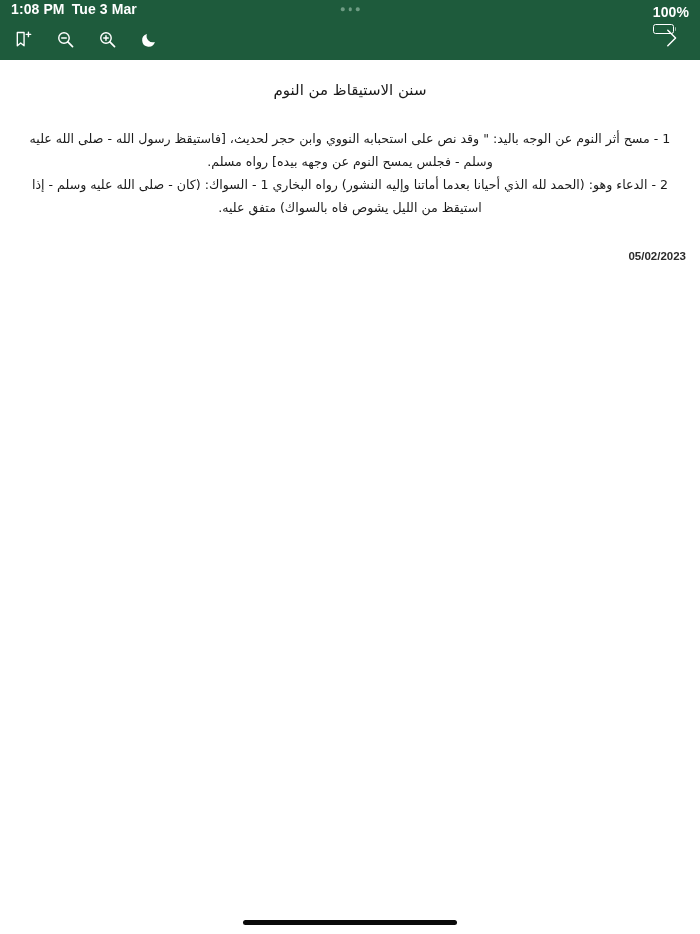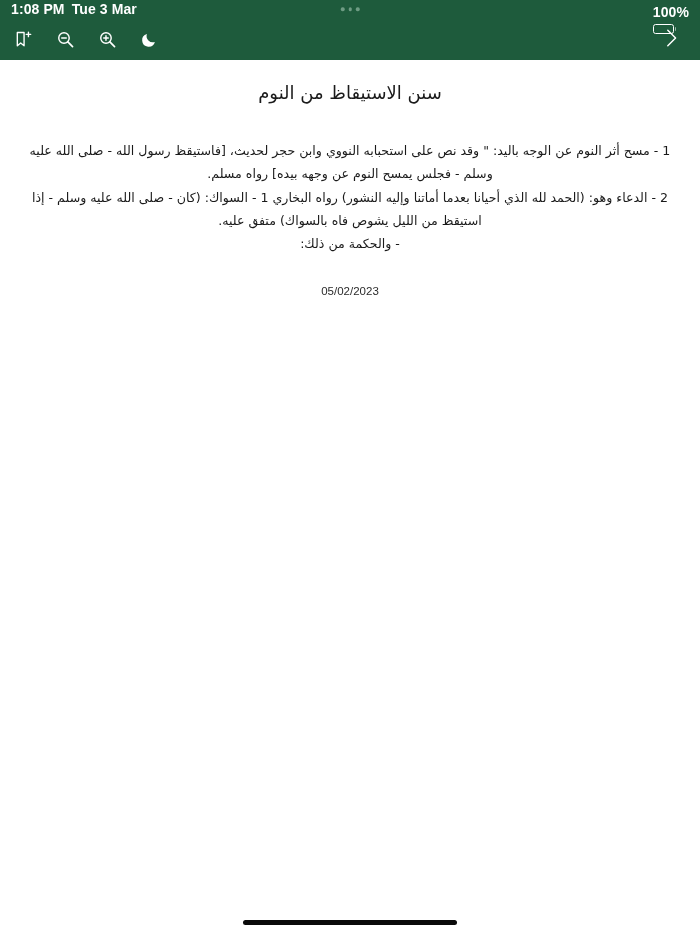--- a/index.html
+++ b/index.html
@@ -131,49 +131,50 @@
   }
 
   
   .content {
     background: #ffffff;
     padding: 0 14px;
     box-sizing: border-box;
   }
   .doc-title {
     text-align: center;
-    font-size: 18px;
+    font-size: 15px;
     color: #1a1a1a;
     margin-top: 19px;
     direction: rtl;
     font-family: "DejaVu Sans", "Liberation Sans", sans-serif;
     line-height: 1.5;
   }
   .doc-body {
     direction: rtl;
     text-align: center;
-    margin-top: 33px;
+    margin-top: 25px;
     font-size: 12.6px;
     line-height: 1.85;
     color: #1a1a1a;
     font-family: "DejaVu Sans", "Liberation Sans", sans-serif;
   }
   .doc-body p {
     margin: 0;
   }
   .doc-para-justify {
     text-align: center;
   }
   .doc-date {
-    text-align: center;
+    text-align: right;
     margin-top: 30px;
     font-size: 11.5px;
     color: #2b2b2b;
     direction: ltr;
     font-family: "Liberation Sans", sans-serif;
+    font-weight: bold;
   }
 
   
   .home-indicator-wrap {
     position: absolute;
     left: 0;
     right: 0;
     bottom: 9px;
     display: flex;
     justify-content: center;
@@ -271,21 +272,20 @@
   </div>
 </div>
 
 <div class="content">
 
   <div class="doc-title">سنن الاستيقاظ من النوم</div>
 
   <div class="doc-body">
     <p class="doc-para-justify">1 - مسح أثر النوم عن الوجه باليد: " وقد نص على استحبابه النووي وابن حجر لحديث، [فاستيقظ رسول الله - صلى الله عليه وسلم - فجلس يمسح النوم عن وجهه بيده] رواه مسلم.</p>
     <p class="doc-para-justify">2 - الدعاء وهو: (الحمد لله الذي أحيانا بعدما أماتنا وإليه النشور) رواه البخاري 1 - السواك: (كان - صلى الله عليه وسلم - إذا استيقظ من الليل يشوص فاه بالسواك) متفق عليه.</p>
-    <p>- والحكمة من ذلك:</p>
   </div>
 
   <div class="doc-date">05/02/2023</div>
 
 </div>
 
 <div class="home-indicator-wrap">
   <div class="home-indicator"></div>
 </div>
 

